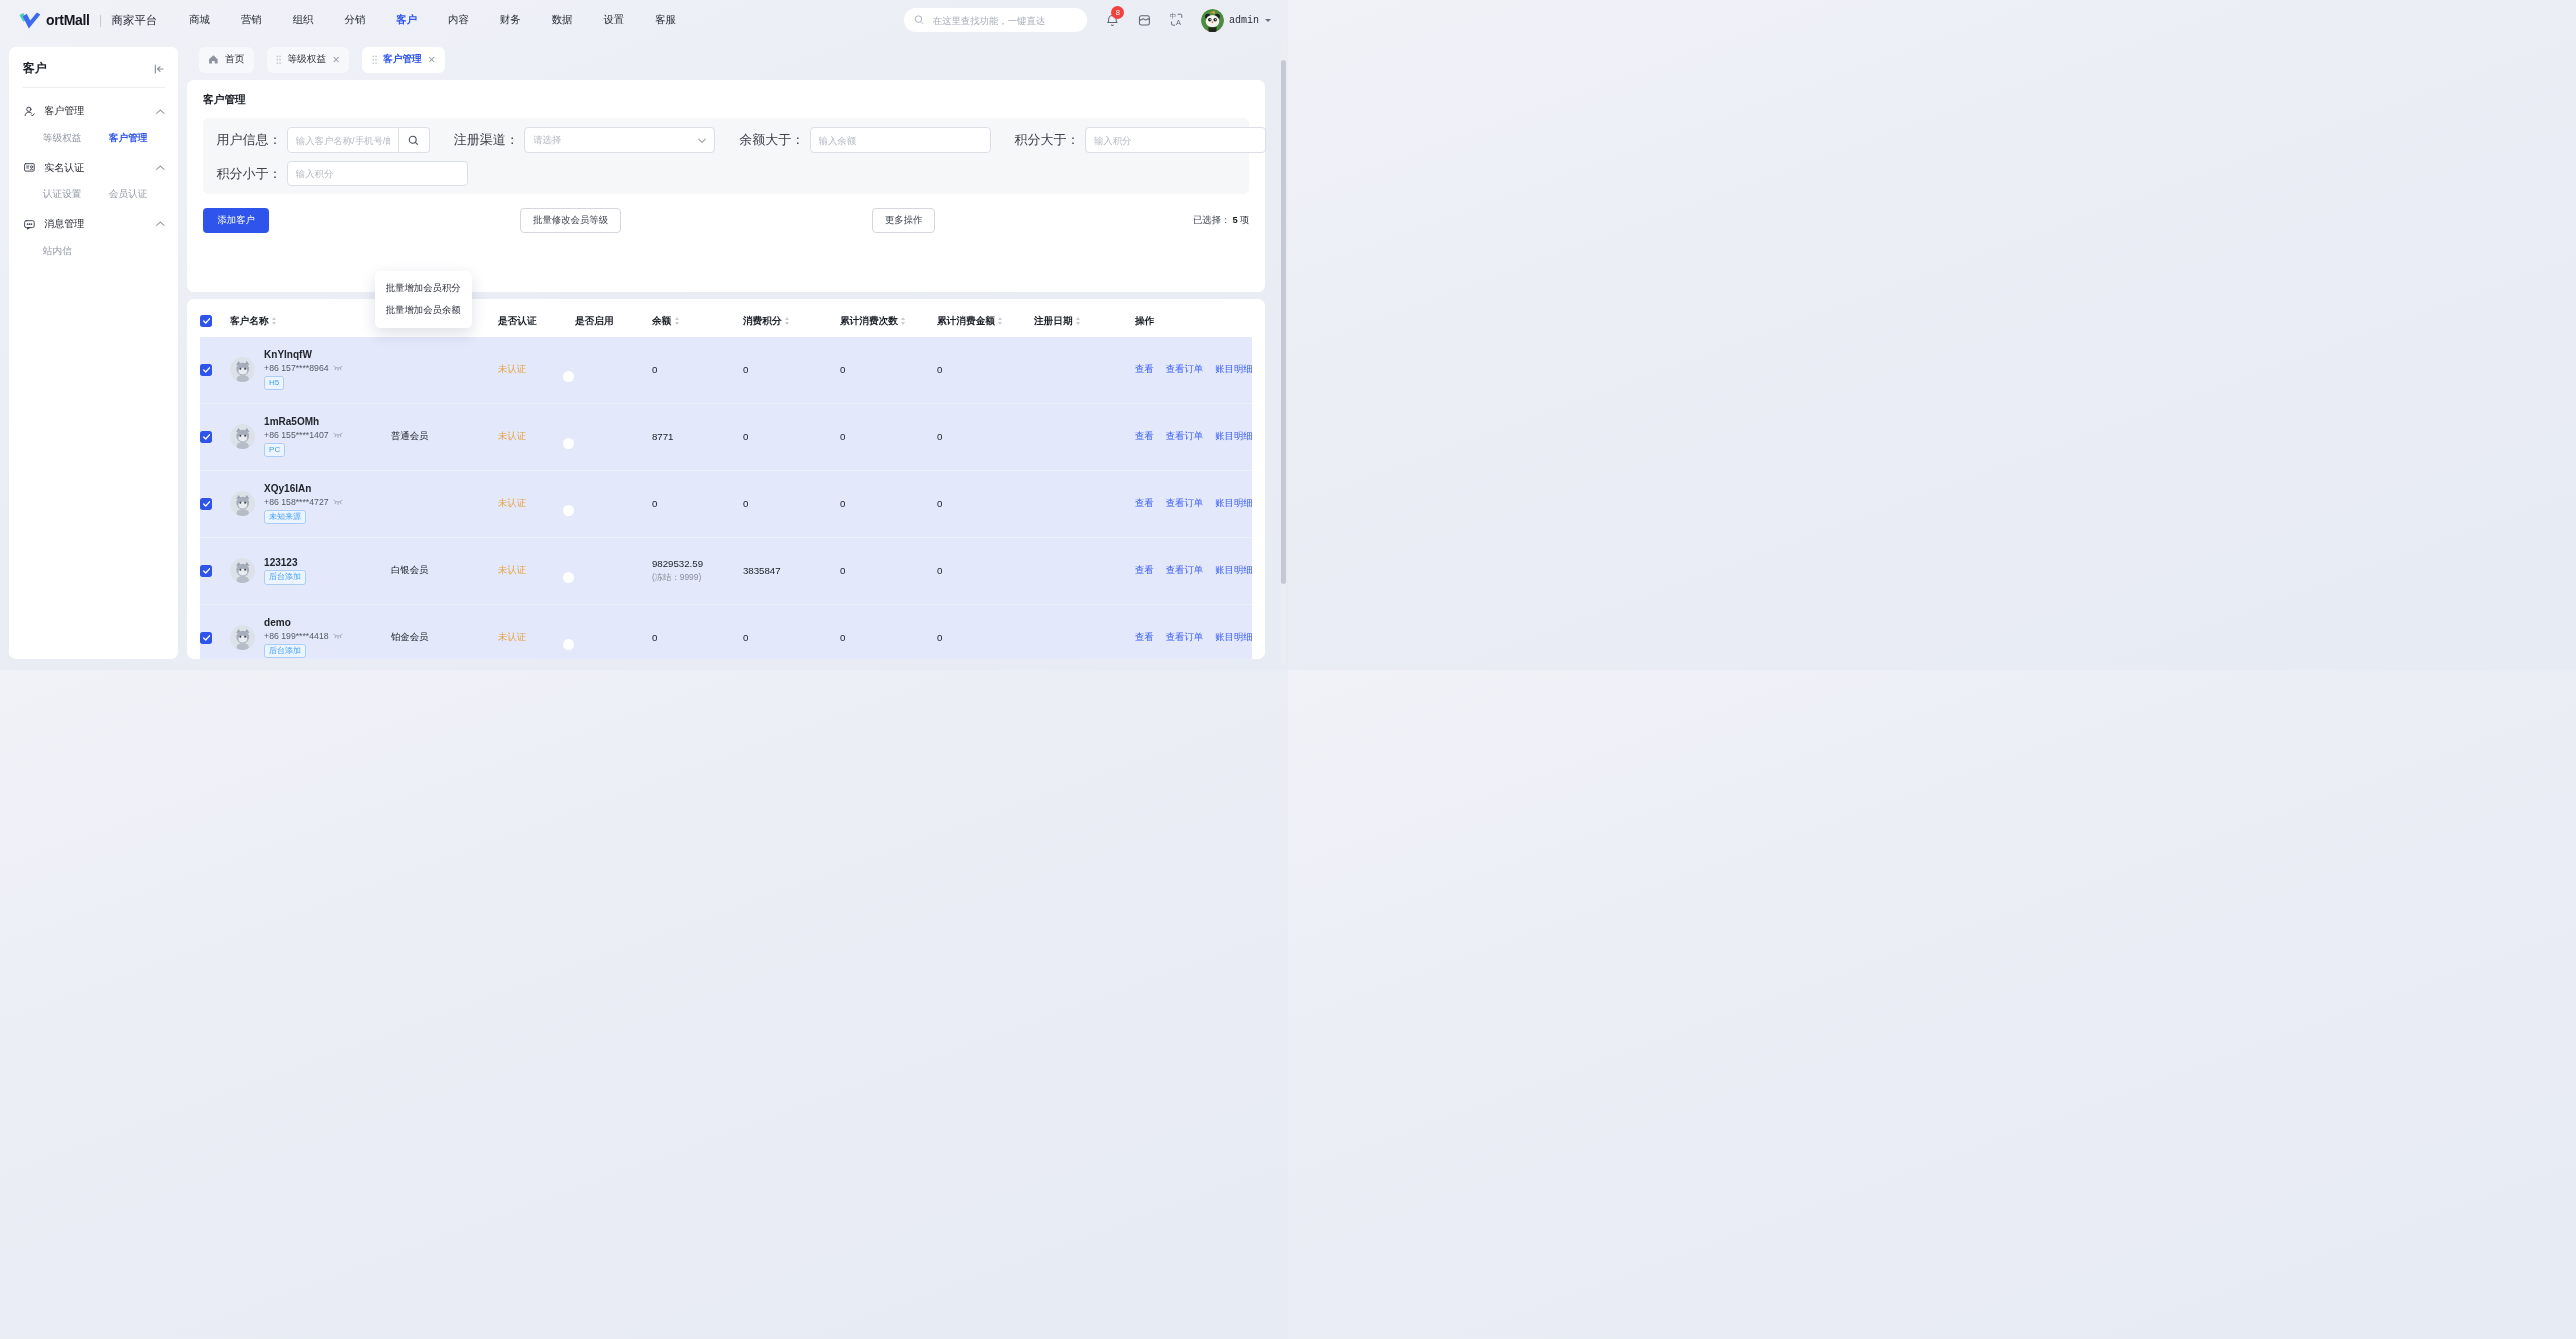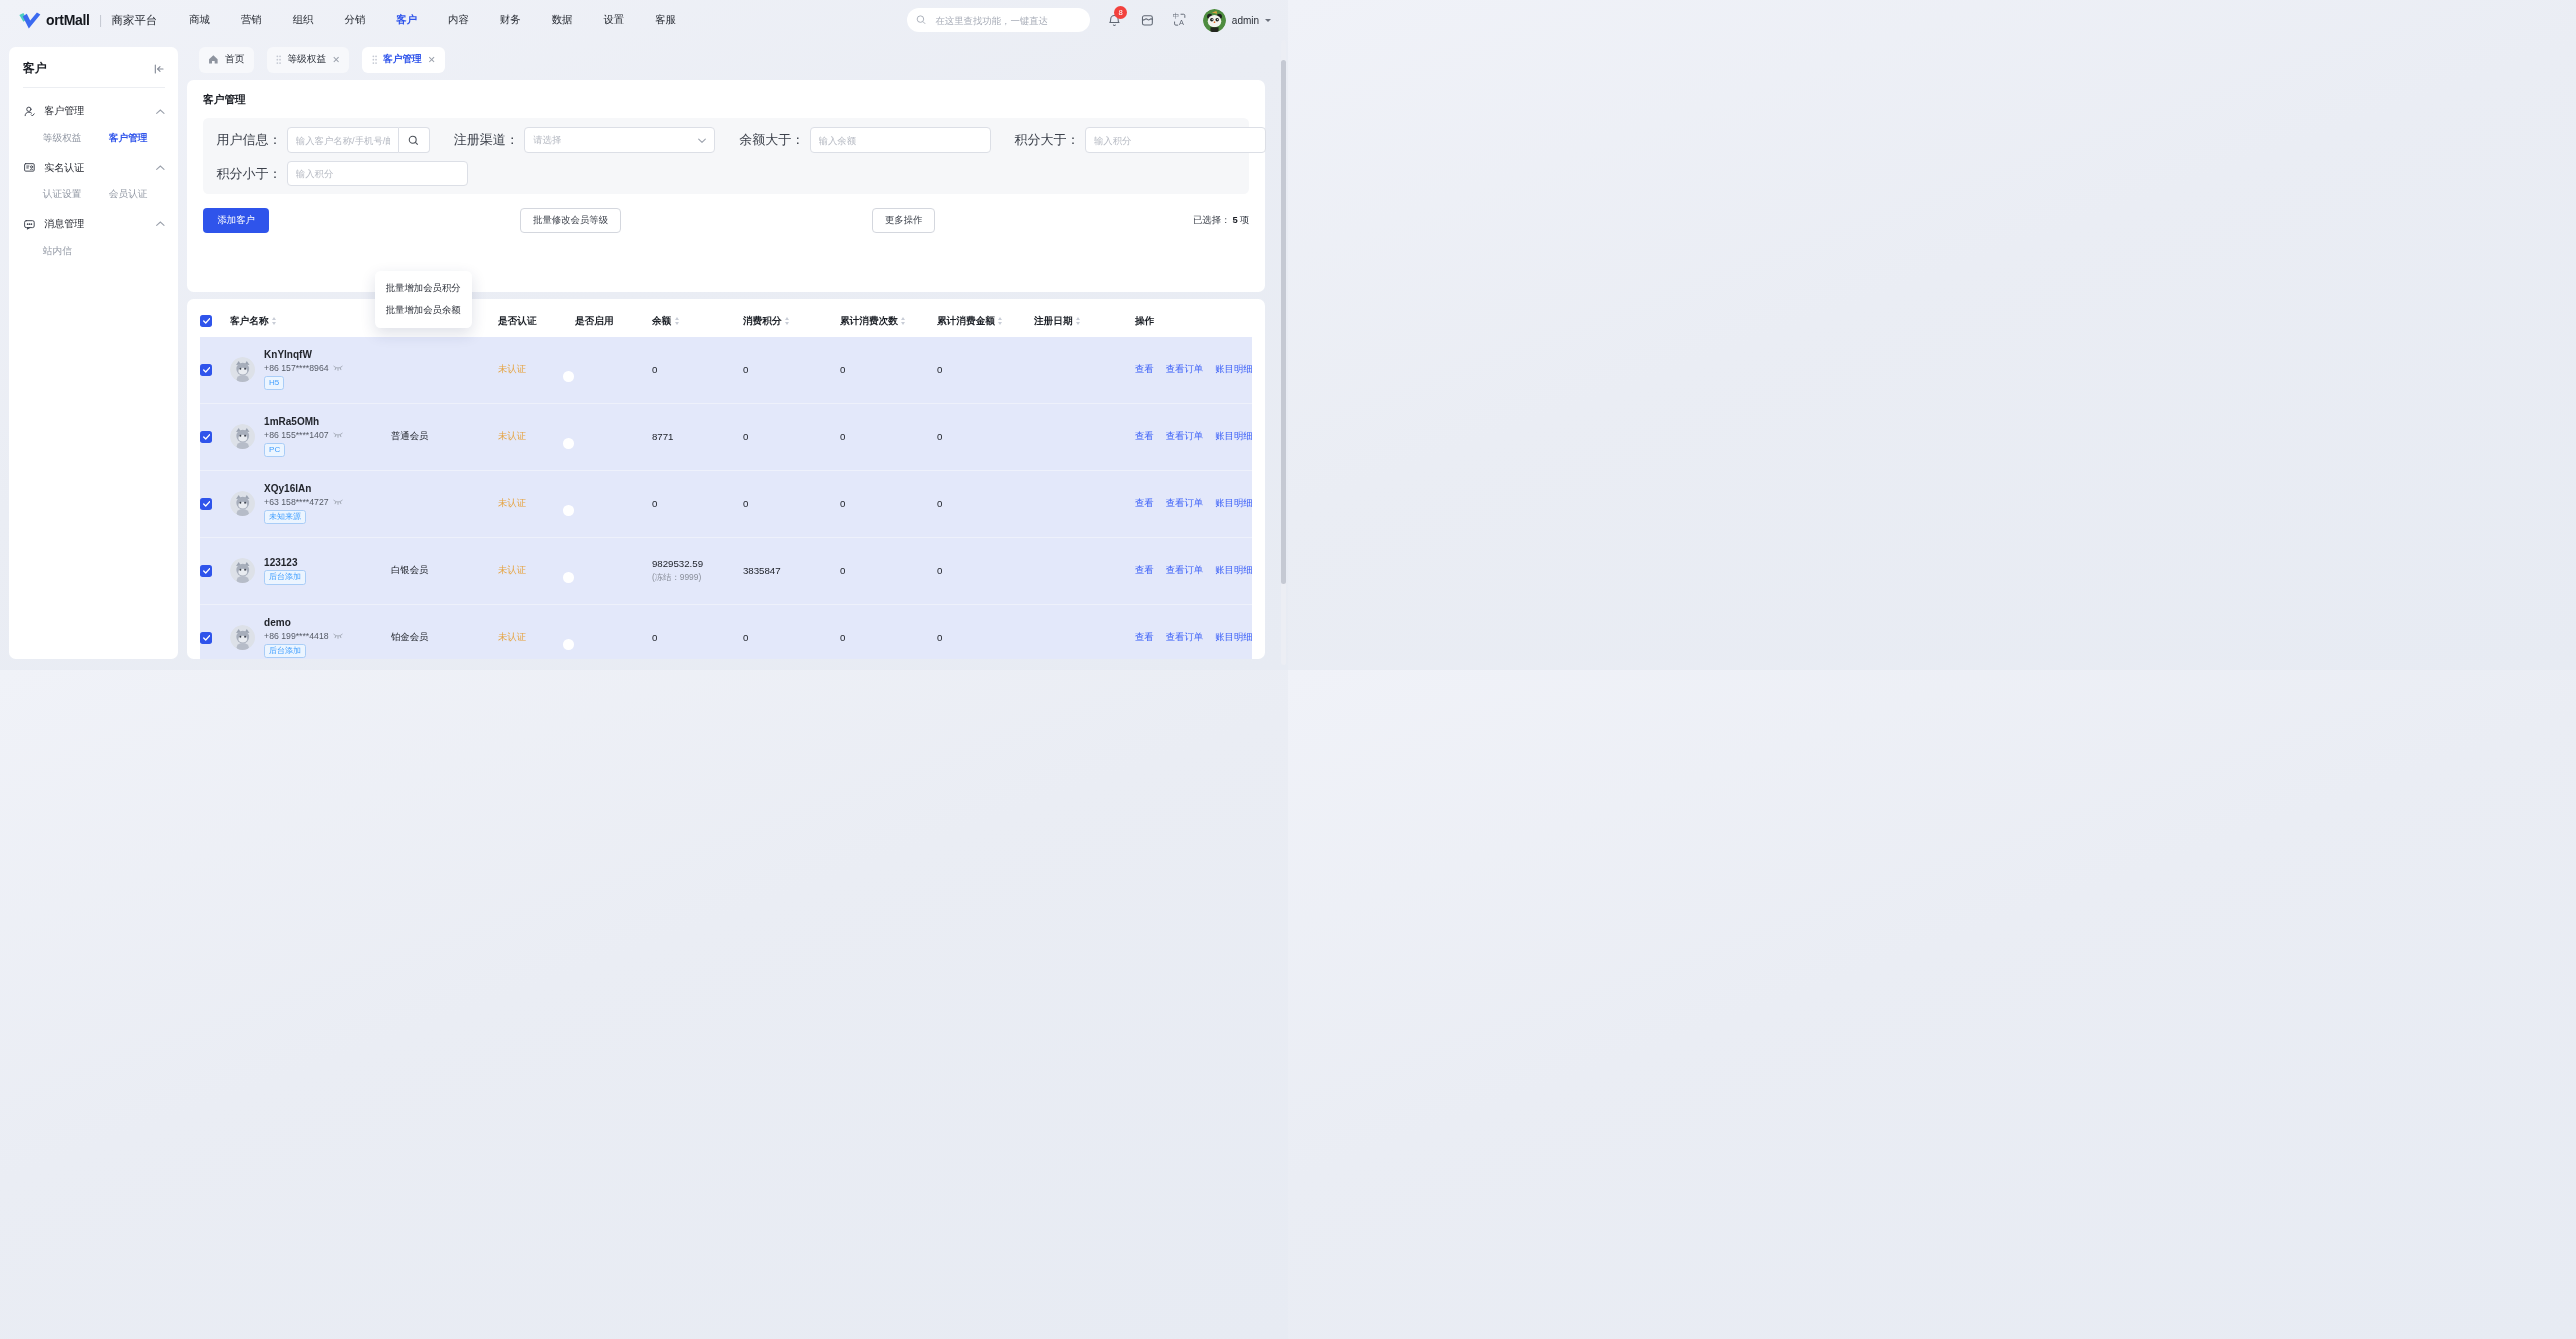--- a/index.html
+++ b/index.html
@@ -22,21 +22,21 @@
   .brand-platform{font-size:11.4px;color:#272b33;}
   .nav-menu{display:flex;gap:31px;margin-left:32px;list-style:none;}
   .nav-item{font-size:10.4px;color:#272b33;cursor:pointer;white-space:nowrap;}
   .nav-item.active{color:var(--primary);font-weight:700;}
   .nav-right{margin-left:auto;display:flex;align-items:center;}
   .nav-search{width:183px;height:24px;border-radius:12px;background:#fff;display:flex;align-items:center;padding:0 9.4px;gap:9px;}
   .nav-search input{border:none;outline:none;background:transparent;font-size:9.4px;width:100%;color:#3c414b;font-family:inherit;}
   .nav-search input::placeholder{color:#a8adb8;}
   .nav-ic{position:relative;margin-left:17.5px;color:#5f6672;cursor:pointer;}
   .nav-badge{position:absolute;top:-6.7px;left:6.7px;min-width:12.8px;height:12.8px;border-radius:6.7px;background:var(--badge-red);color:#fff;font-size:7.7px;display:flex;align-items:center;justify-content:center;padding:0 2.7px;}
-  .nav-user{display:flex;align-items:center;gap:5.4px;margin-left:16px;cursor:pointer;}
+  .nav-user{display:flex;align-items:center;gap:5.4px;margin-left:16px;cursor:pointer;font-family:Liberation Mono, monospace;}
   .nav-user-name{font-size:10px;color:#2a2e36;}
   .caret-down{width:0;height:0;border-left:3px solid transparent;border-right:3px solid transparent;border-top:3.7px solid #6b707b;}
   
   .sidebar{position:absolute;left:9.4px;top:47px;width:169px;height:612px;background:#fff;border-radius:6.7px;padding:13.4px;}
   .side-head{display:flex;align-items:center;justify-content:space-between;}
   .side-title{font-size:12px;font-weight:700;color:#1a1d24;}
   .side-collapse{color:#868c98;cursor:pointer;}
   .side-divider{border:none;border-top:0.7px solid #eceef2;margin-top:10px;}
   .side-group{margin-top:16px;}
   .group-row{display:flex;align-items:center;gap:8.7px;cursor:pointer;}
@@ -553,21 +553,21 @@
             <path d="M29 12 L25 6 L22 11 Z" fill="#9aa2b0"></path>
         <circle cx="19" cy="18" r="9.5" fill="#a7aebb"></circle>
         <ellipse cx="19" cy="21" rx="6.5" ry="5" fill="#e8ebf0"></ellipse>
         <circle cx="15.5" cy="17.5" r="1.4" fill="#3c414b"></circle>
             <circle cx="22.5" cy="17.5" r="1.4" fill="#3c414b"></circle>
         <ellipse cx="19" cy="33" rx="9" ry="6" fill="#b6bcc8"></ellipse>
       </svg>
       <div class="name-stack">
         <span class="u-name">XQy16lAn</span>
         <span class="u-phone">
-          <span>+63 158****4727</span>
+          <span>+86 158****4727</span>
           <svg width="10" height="6.7" viewBox="0 0 15 10" fill="none" stroke="#9aa0ab" stroke-width="1.3" stroke-linecap="round">
             <path d="M1 1.5 C4 5.5 11 5.5 14 1.5"></path>
                 <line x1="4" y1="4.8" x2="3.2" y2="7"></line>
                 <line x1="7.5" y1="5.6" x2="7.5" y2="8"></line>
                 <line x1="11" y1="4.8" x2="11.8" y2="7"></line>
           </svg>
         </span>
         <span class="tag">未知来源</span>
       </div>
     </div>

